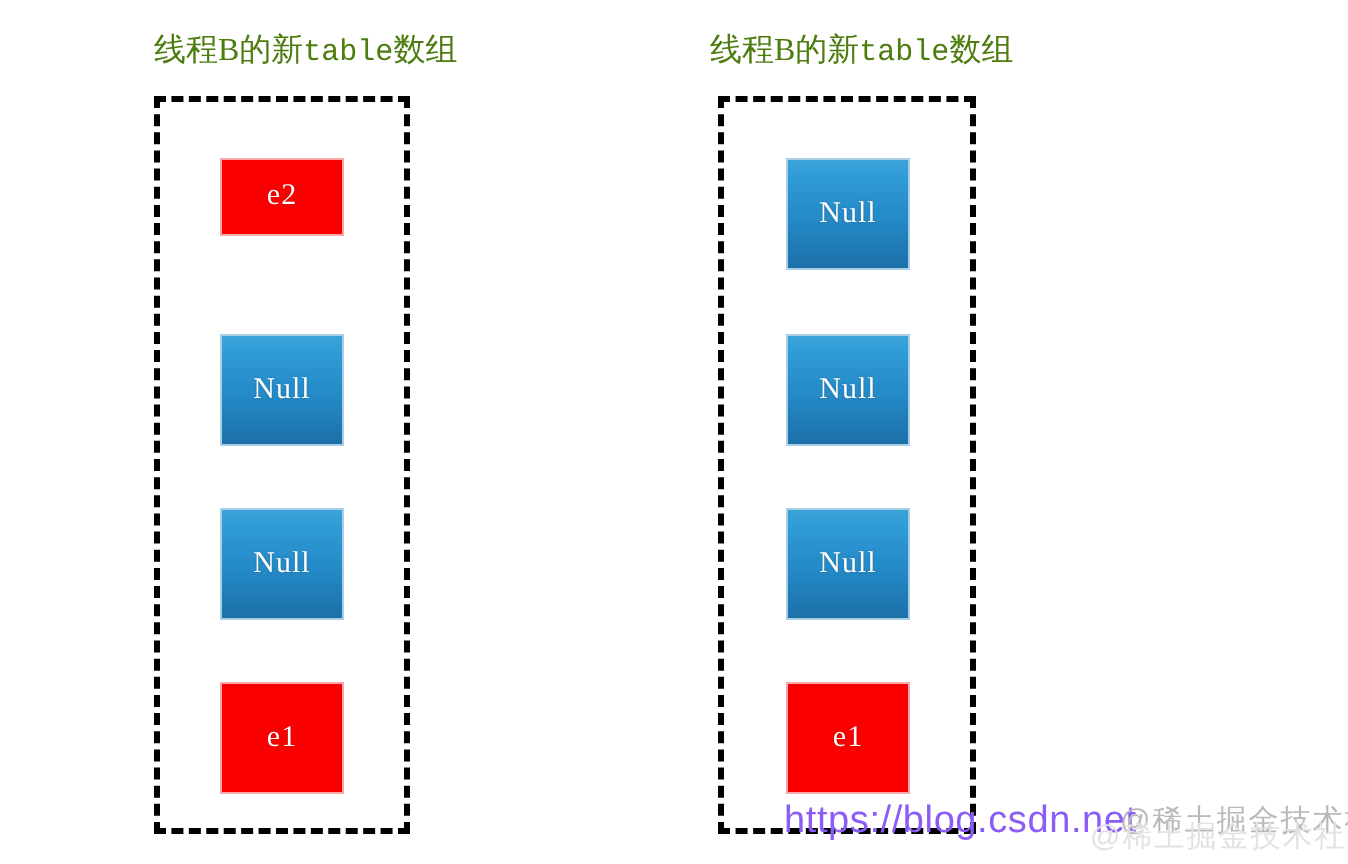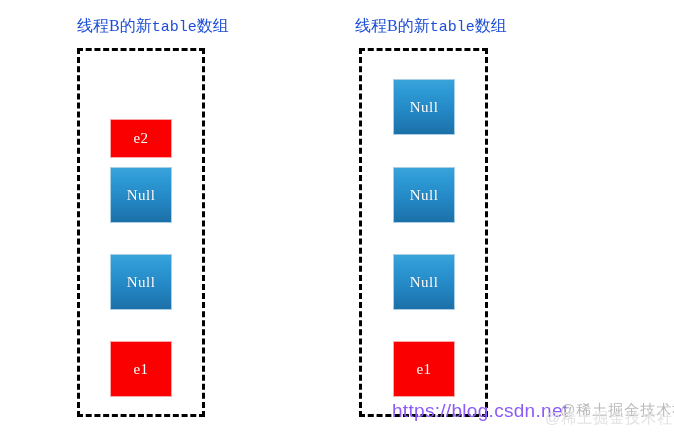--- a/index.html
+++ b/index.html
@@ -17,21 +17,21 @@
     background: #ffffff;
     overflow: hidden;
   }
 
   
   .panel-title {
     position: absolute;
     font-family: "Liberation Serif", serif;
     font-size: 16px;
     line-height: 18px;
-    color: #1d4ed8;
+    color: #4d7c0f;
     white-space: nowrap;
     letter-spacing: 0px;
   }
   .panel-title .mono {
     font-family: "Liberation Mono", monospace;
     font-size: 15px;
   }
 
   
   .array-frame {
@@ -101,21 +101,21 @@
 <body>
 
 <div id="canvas">
 
   <div class="panel-title" style="left:77px; top:17px;">
     <span>线程B的新</span><span class="mono">table</span><span>数组</span>
   </div>
 
   <div class="array-frame" style="left:77px; top:48px; width:128px; height:369px;"></div>
 
-  <div class="cell red" style="left:110px; top:79px; width:62px; height:39px;margin-top:40px;">
+  <div class="cell red" style="left:110px; top:79px; width:62px; height:39px;">
     <span class="cell-label">e2</span>
   </div>
 
   <div class="cell blue" style="left:110px; top:167px; width:62px; height:56px;">
     <span class="cell-label">Null</span>
   </div>
 
   <div class="cell blue" style="left:110px; top:254px; width:62px; height:56px;">
     <span class="cell-label">Null</span>
   </div>

